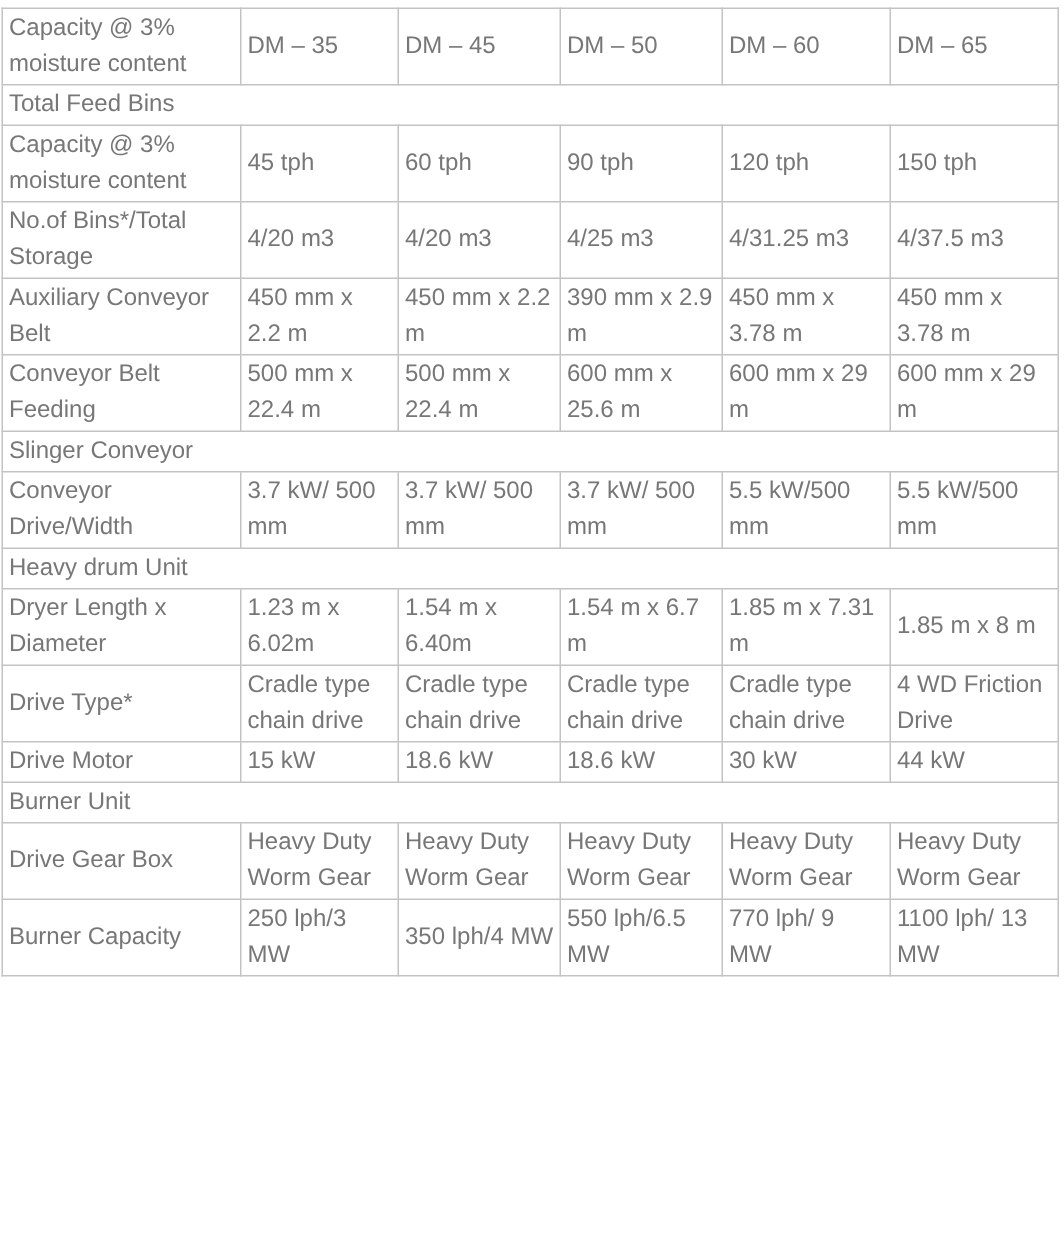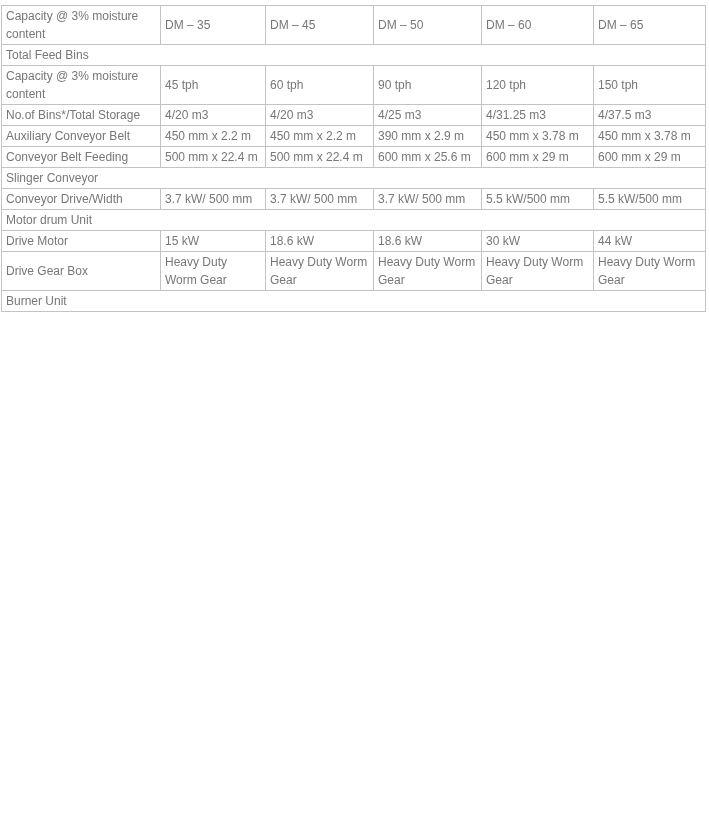--- a/index.html
+++ b/index.html
@@ -17,21 +17,21 @@
     width: 709px;
     height: 838px;
     font-family: "Liberation Sans", sans-serif;
     overflow: hidden;
   }
   table.specs {
     border-collapse: collapse;
     table-layout: fixed;
     width: 704px;
     margin: 5px 0 0 1px;
-    font-size: 12px;
+    font-size: 16px;
     line-height: 1.5;
     color: var(--text-color);
     background: var(--bg-color);
   }
   table.specs td {
     border: 1px solid var(--border-color);
     padding: 1px 4px;
     vertical-align: middle;
     text-align: left;
     font-weight: normal;
@@ -103,35 +103,59 @@
       </tr>
       <tr>
         <td class="label">Conveyor Drive/Width</td>
         <td class="value">3.7 kW/ 500 mm</td>
         <td class="value">3.7 kW/ 500 mm</td>
         <td class="value">3.7 kW/ 500 mm</td>
         <td class="value">5.5 kW/500 mm</td>
         <td class="value">5.5 kW/500 mm</td>
       </tr>
       <tr>
-        <td colspan="6" class="section">Motor drum Unit</td>
+        <td colspan="6" class="section">Heavy drum Unit</td>
+      </tr>
+      <tr>
+        <td class="label">Dryer Length x Diameter</td>
+        <td class="value">1.23 m x 6.02m</td>
+        <td class="value">1.54 m x 6.40m</td>
+        <td class="value">1.54 m x 6.7 m</td>
+        <td class="value">1.85 m x 7.31 m</td>
+        <td class="value">1.85 m x 8 m</td>
+      </tr>
+      <tr>
+        <td class="label">Drive Type*</td>
+        <td class="value">Cradle type chain drive</td>
+        <td class="value">Cradle type chain drive</td>
+        <td class="value">Cradle type chain drive</td>
+        <td class="value">Cradle type chain drive</td>
+        <td class="value">4 WD Friction Drive</td>
       </tr>
       <tr>
         <td class="label">Drive Motor</td>
         <td class="value">15 kW</td>
         <td class="value">18.6 kW</td>
         <td class="value">18.6 kW</td>
         <td class="value">30 kW</td>
         <td class="value">44 kW</td>
       </tr>
       <tr>
+        <td colspan="6" class="section">Burner Unit</td>
+      </tr>
+      <tr>
         <td class="label">Drive Gear Box</td>
         <td class="value">Heavy Duty Worm Gear</td>
         <td class="value">Heavy Duty Worm Gear</td>
         <td class="value">Heavy Duty Worm Gear</td>
         <td class="value">Heavy Duty Worm Gear</td>
         <td class="value">Heavy Duty Worm Gear</td>
       </tr>
       <tr>
-        <td colspan="6" class="section">Burner Unit</td>
+        <td class="label">Burner Capacity</td>
+        <td class="value">250 lph/3 MW</td>
+        <td class="value">350 lph/4 MW</td>
+        <td class="value">550 lph/6.5 MW</td>
+        <td class="value">770 lph/ 9 MW</td>
+        <td class="value">1100 lph/ 13 MW</td>
       </tr>
     </tbody>
 </table>
 
 </body></html>

